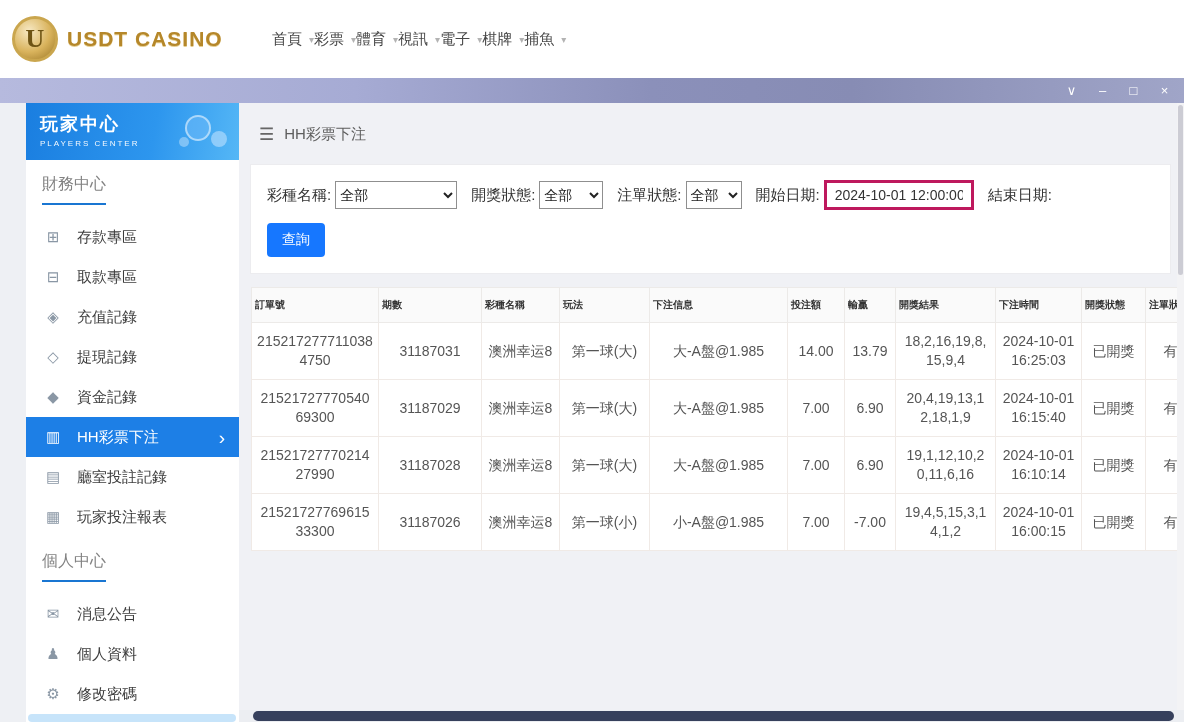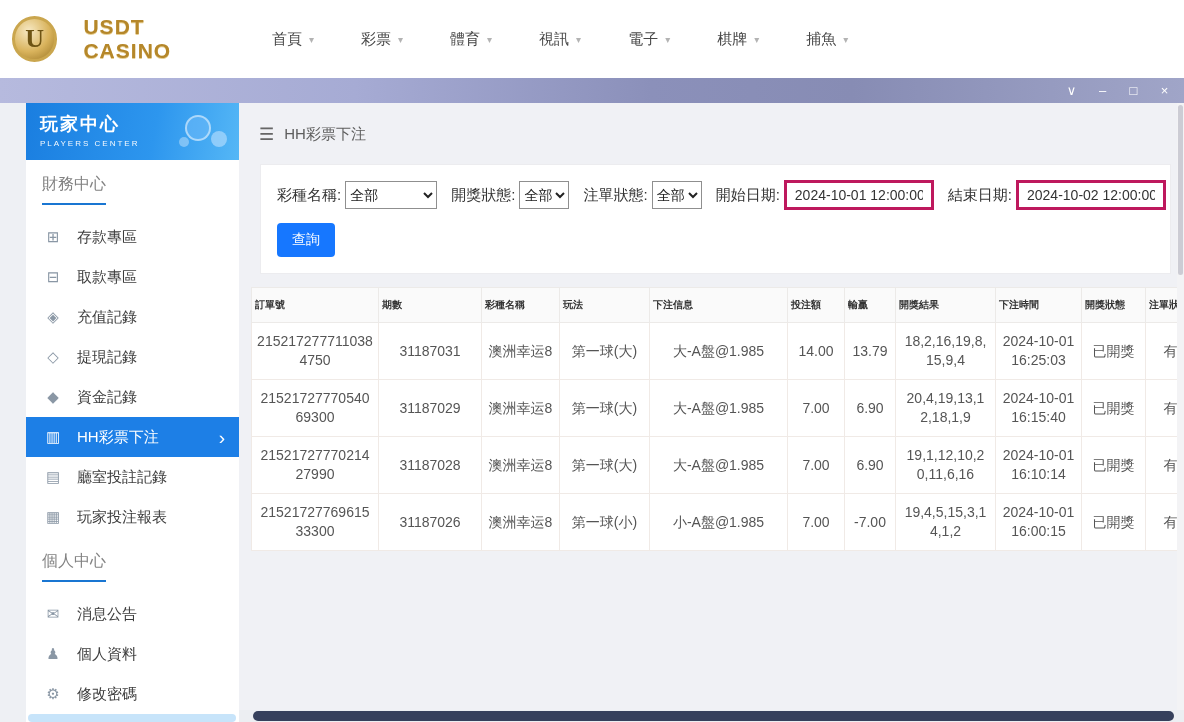--- a/index.html
+++ b/index.html
@@ -3,22 +3,22 @@
 <meta charset="utf-8">
 <style>
   * { margin:0; padding:0; box-sizing:border-box; }
   html,body { width:1184px; height:722px; overflow:hidden; font-family:"Liberation Sans",sans-serif; background:#eef0f4; }
   body { position:relative; }
 
   
   .app-header { position:absolute; top:0; left:0; width:1184px; height:78px; background:#ffffff; display:flex; align-items:center; padding-left:12px; }
   .logo { display:flex; align-items:center; gap:9px; width:225px; }
   .logo-badge { width:46px; height:46px; border-radius:50%; background:radial-gradient(circle at 35% 30%, #f7e9c4, #d9b35c 55%, #9a7524); border:3px solid #caa64e; display:flex; align-items:center; justify-content:center; font-family:"Liberation Serif",serif; font-weight:bold; font-size:26px; color:#6e5414; }
-  .logo-text { font-size:21px; font-weight:bold; letter-spacing:1px; color:#b5872a; text-shadow:0 1px 0 #e7cf92;margin-left:17px; }
-  .main-nav { display:flex; gap:47px; margin-left:35px; }
+  .logo-text { font-size:21px; font-weight:bold; letter-spacing:1px; color:#b5872a; text-shadow:0 1px 0 #e7cf92; }
+  .main-nav { display:flex; margin-left:35px; }
   .nav-item { display:flex; align-items:center; gap:7px; font-size:15px; color:#474747; cursor:pointer; }
   .nav-chevron { font-size:10px; color:#b3b3b3; }
 
   
   .titlebar { position:absolute; top:78px; left:0; width:1184px; height:25px;
     background:linear-gradient(90deg,#b6bade 0%,#a6abd4 30%,#8b90ba 55%,#878cb4 72%,#a0a5c8 100%); }
   .win-controls { position:absolute; right:4px; top:0; height:25px; display:flex; align-items:center; }
   .win-btn { width:31px; text-align:center; color:#ffffff; font-size:13px; line-height:25px; cursor:pointer; }
 
   
@@ -42,21 +42,21 @@
   .side-item.active { background:#1d7fe6; color:#ffffff; }
   .side-item.active .side-icon { color:#ffffff; }
   .side-arrow { margin-left:auto; font-size:19px; line-height:1; color:#ffffff; }
   .side-bottom-strip { position:absolute; bottom:0; left:2px; width:208px; height:8px; background:#c7e4fa; border-radius:4px; }
 
   
   .content { position:relative; flex:1; height:100%; background:#f0f1f5; overflow:hidden; }
   .breadcrumb { height:62px; display:flex; align-items:center; padding-left:20px; color:#5d5d5d; font-size:15px; gap:10px; }
   .menu-icon { font-size:17px; color:#666; cursor:pointer; }
 
-  .filter-card { margin:0 14px 0 22px; background:#ffffff; padding:15px 4px 16px 16px; box-shadow:0 0 0 1px #ececef; }
+  .filter-card { margin:0 14px 0 12px; background:#ffffff; padding:15px 32px 16px 16px; box-shadow:0 0 0 1px #ececef; }
   .filter-row { display:flex; align-items:center; flex-wrap:nowrap; }
   .f-label { font-size:15px; color:#333; margin:0 4px 0 14px; white-space:nowrap; }
   .f-label:first-child { margin-left:0; }
   select.f-select { height:28px; font-size:14px; border:1px solid #8f8f8f; background:#fff; color:#222; }
   .f-select.w-lg { width:122px; }
   .f-select.w-sm { width:64px; }
   .f-select.w-xs { width:56px; }
   input.f-input { height:30px; width:150px; border:3px solid #be185d; padding:0 8px; font-size:14px; color:#333; font-family:"Liberation Sans",sans-serif; }
   .search-btn { margin-top:13px; background:#1677ff; color:#fff; border:none; border-radius:4px; padding:8px 15px; font-size:14px; cursor:pointer; }
 
@@ -200,21 +200,20 @@
         <select class="f-select w-sm">
           <option>全部</option>
         </select>
         <span class="f-label">注單狀態:</span>
         <select class="f-select w-xs">
           <option>全部</option>
         </select>
         <span class="f-label">開始日期:</span>
         <input class="f-input" value="2024-10-01 12:00:00" style="">
         <span class="f-label">結束日期:</span>
-        <input class="f-input" value="2024-10-02 12:00:00" style="">
       </div>
       <button class="search-btn">查詢</button>
     </div>
 
     <div class="table-wrap">
       <table class="bet-table">
         <colgroup>
           <col style="width:127px">
             <col style="width:103px">
             <col style="width:78px">

